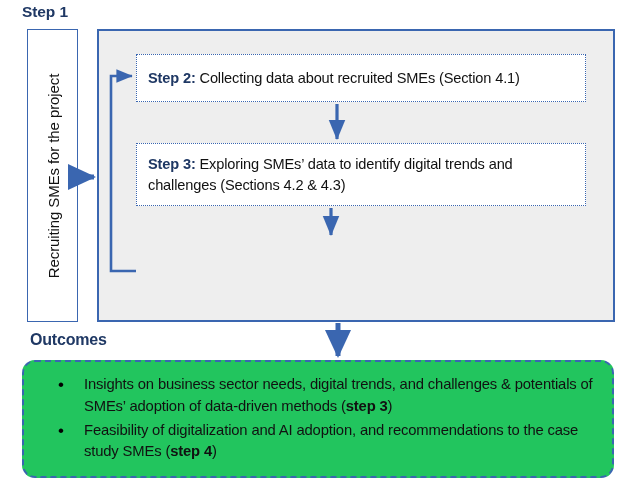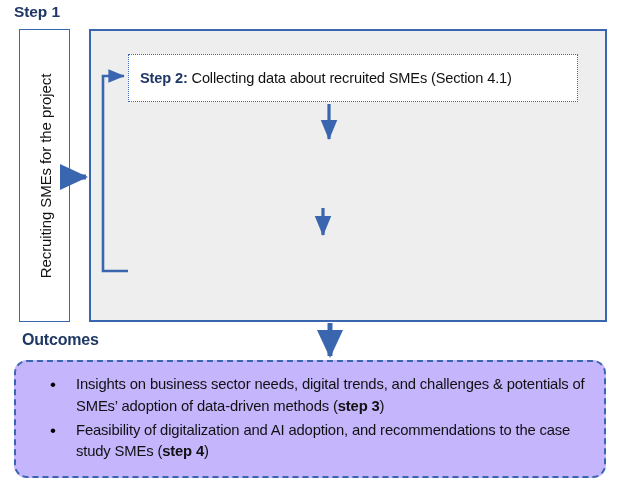--- a/index.html
+++ b/index.html
@@ -11,21 +11,21 @@
     width: 617px;
     height: 486px;
     position: relative;
     font-family: "Liberation Sans", sans-serif;
     color: #111111;
     overflow: hidden;
   }
 
   #diagram {
     position: absolute;
-    left: 0; top: 0;
+    left: 8px; top: 0;
     width: 536px;
     height: 486px;
   }
 
   
   .step1-label {
     position: absolute;
     left: 14px;
     top: 3px;
     font-size: 15.5px;
@@ -119,21 +119,21 @@
     font-weight: bold;
     color: #1F3864;
     letter-spacing: -0.2px;
   }
   .outcomes-box {
     position: absolute;
     left: 14px;
     top: 360px;
     width: 592px;
     height: 118px;
-    background: #c4b5fd;
+    background: #22c55e;
     border: 2px dashed #3A66B0;
     border-radius: 13px;
     box-sizing: border-box;
     padding: 12px 14px 10px 14px;
   }
   .outcomes-list {
     margin: 0;
     padding: 0;
     list-style: none;
   }
@@ -176,20 +176,23 @@
   <div class="recruit-box">
     <div class="recruit-text">Recruiting SMEs for the project</div>
   </div>
 
   <div class="process-box"></div>
 
   <div class="step-box" id="step2-box">
     <div class="txt"><span class="lead">Step 2:</span><span> Collecting data about recruited SMEs (Section 4.1)</span></div>
   </div>
 
+  <div class="step-box" id="step3-box">
+    <div class="txt"><span class="lead">Step 3:</span><span>  Exploring SMEs’ data to identify digital trends and challenges (Sections 4.2 &amp; 4.3)</span></div>
+  </div>
 
 
   <div class="outcomes-label">Outcomes</div>
 
   <div class="outcomes-box">
     <ul class="outcomes-list">
       <li class="outcome-item"><span>Insights on business sector needs, digital trends, and challenges &amp; potentials of SMEs’ adoption of data-driven methods (</span><b>step 3</b><span>)</span></li>
       <li class="outcome-item"><span>Feasibility of digitalization and AI adoption, and recommendations to the case study SMEs (</span><b>step 4</b><span>)</span></li>
     </ul>
   </div>

